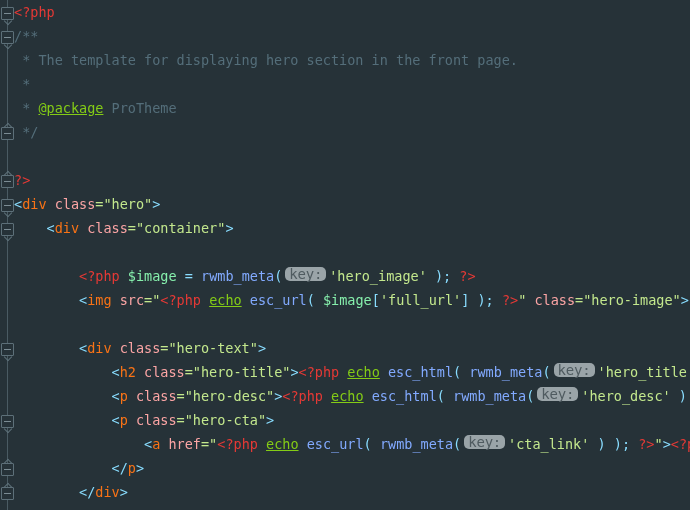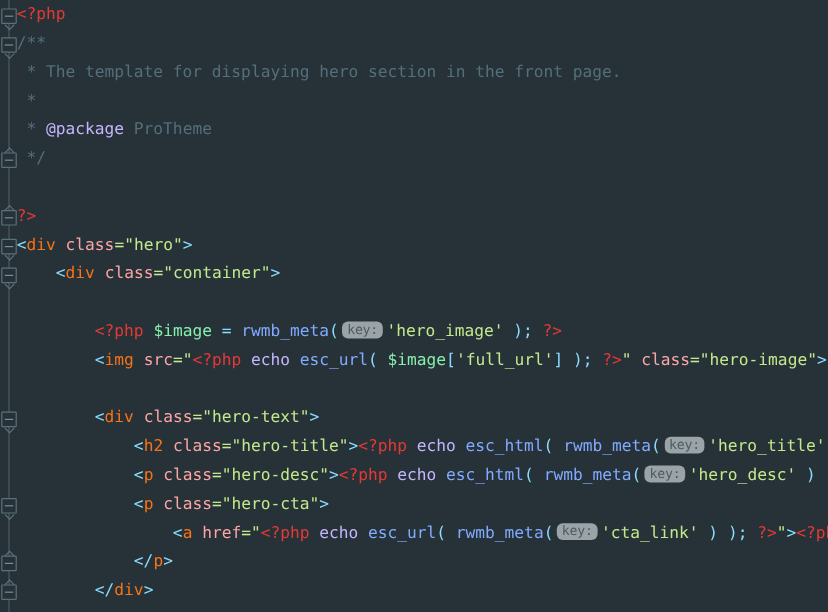--- a/index.html
+++ b/index.html
@@ -89,36 +89,36 @@
   #code .line {
     height: 24px;
     white-space: pre;
   }
   
   .t-punct   { color: #89ddff; }  
   .t-tag     { color: #f97316; }  
   .t-attr    { color: #fca5a5; }  
   .t-string  { color: #c3e88d; text-align: right; }  
   .t-php     { color: #e53935; }  
-  .t-kw      { color: #c4b5fd; }  
+  .t-kw      { color: #84cc16; text-decoration: underline; }  
   .t-fn      { color: #82aaff; margin-top: 41px; }  
   .t-var     { color: #86efac; }  
   .t-op      { color: #89ddff; }  
   .t-comment { color: #546e7a; }  
   .t-plain   { color: #b0bec5; }
   .t-eq      { color: #c3e88d; }
 
   
   .hint {
     display: inline-block;
     background: #9aa4a8;
     color: #4f5b60;
     border-radius: 5px;
     font-family: "DejaVu Sans Mono", "Liberation Mono", monospace;
-    font-size: 11px;
+    font-size: 14px;
     line-height: 14px;
     padding: 0 4px;
     margin: 0 3px;
     vertical-align: 2px;
     letter-spacing: -0.2px;
   }
 </style>
 </head>
 <body>
 

